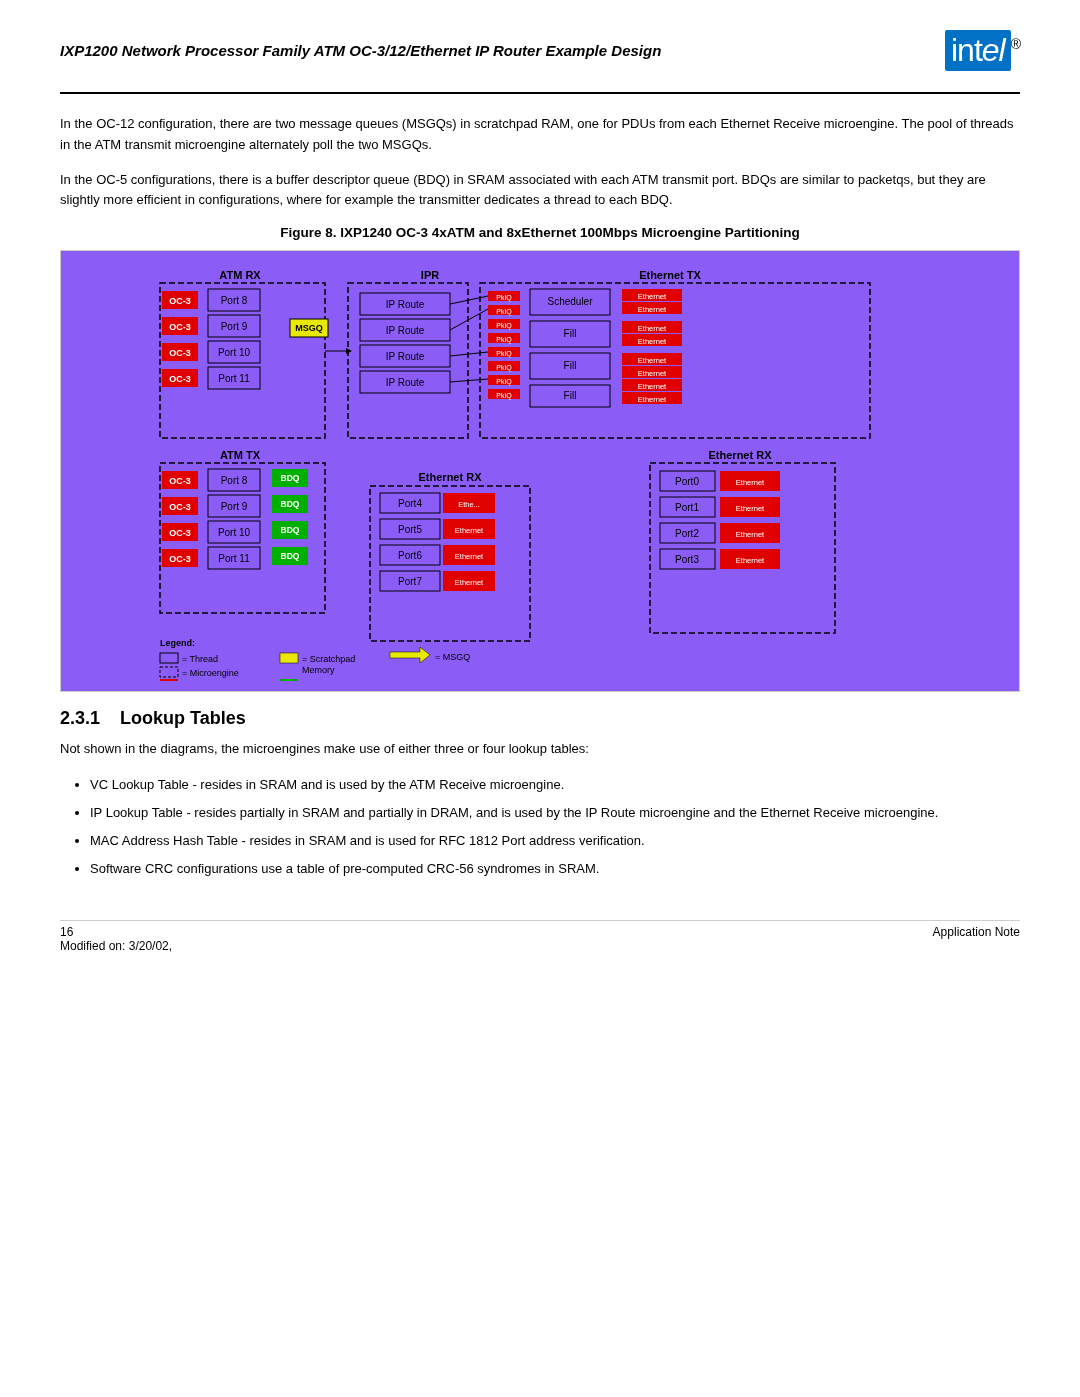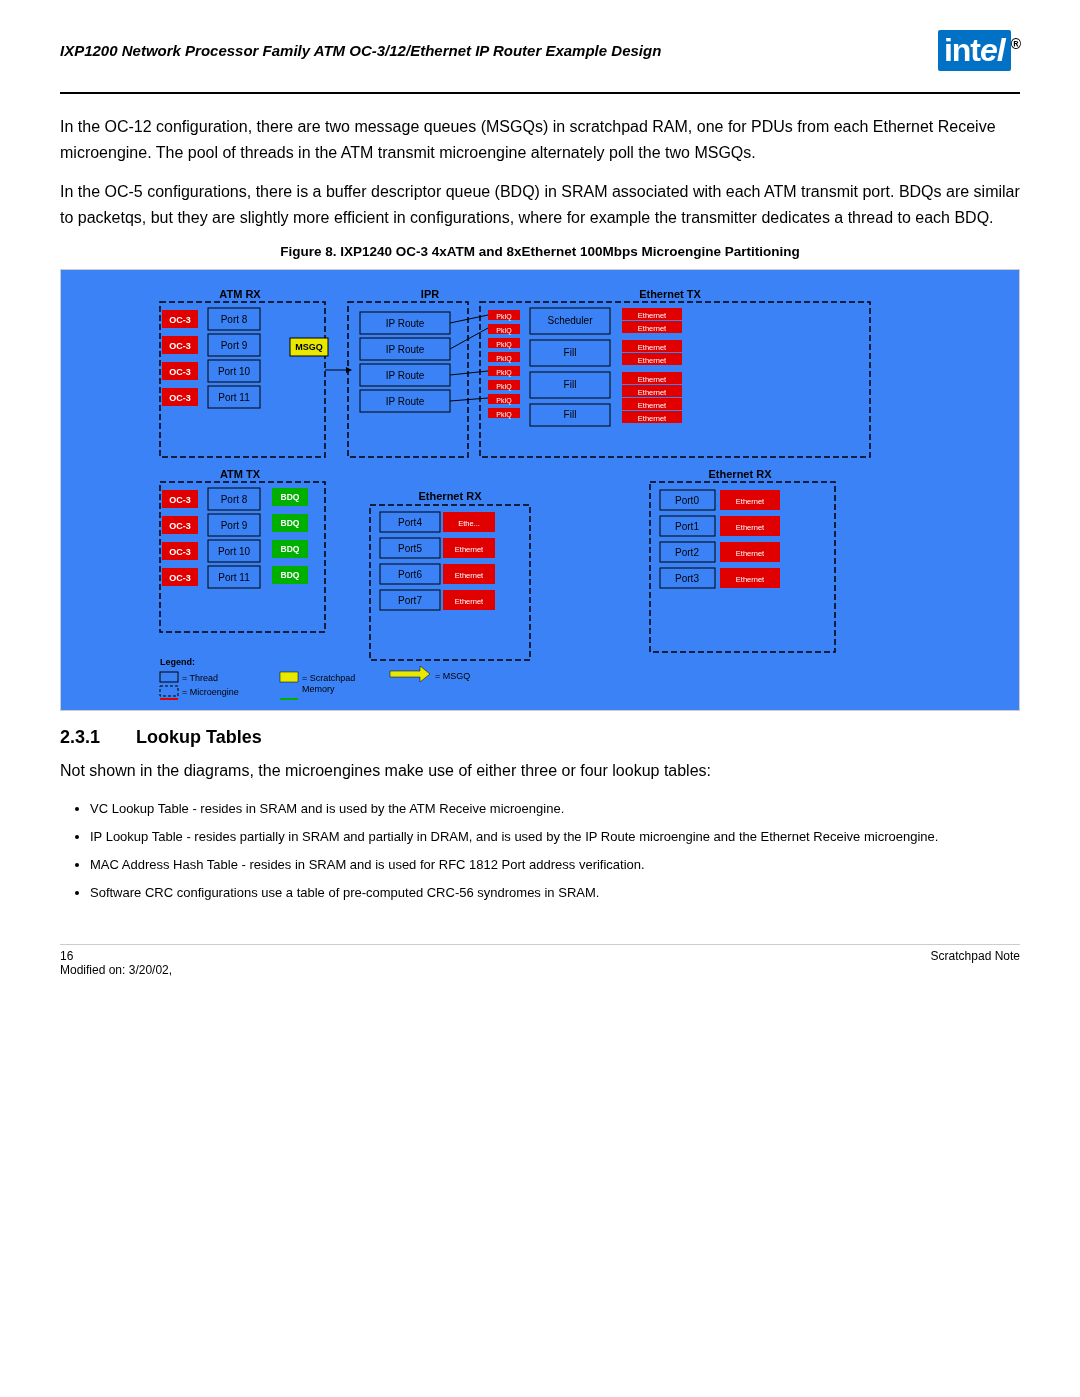--- a/index.html
+++ b/index.html
@@ -20,64 +20,64 @@
       padding-bottom: 21px;
       margin-bottom: 20px;
     }
     .header-title {
       font-size: 15px;
       font-weight: bold;
       font-style: italic;
     }
     .intel-logo {
       font-size: 32px;
-      font-weight: bold;
+      font-weight: normal;
       font-family: 'Arial Black', sans-serif;
       letter-spacing: -1px;
     }
     .intel-logo span {
       display: inline-block;
       background: #0071c5;
       color: white;
       padding: 2px 6px;
       border-radius: 2px;
     }
     .intel-logo .reg {
       font-size: 14px;
       vertical-align: super;
       color: #000;
       background: none;
       padding: 0;
     }
     .body-text {
-      font-size: 16px;
+      font-size: 13px;
       line-height: 1.6;
       margin-bottom: 14px;
     }
     .figure-caption {
       font-size: 13.5px;
       font-weight: bold;
       text-align: center;
       margin-bottom: 10px;
     }
     
     .diagram-container {
       border: 1px solid #ccc;
       padding: 10px;
       margin-bottom: 16px;
       position: relative;
-      background: #3b82f6;
+      background: #8b5cf6;
     }
     
     .section-heading {
       font-size: 18px;
       font-weight: bold;
       margin-bottom: 10px;
       display: flex;
-      gap: 36px;
+      gap: 20px;
       align-items: baseline;
     }
     .section-number {
       font-size: 18px;
     }
     .bullet-list {
       margin-left: 30px;
       font-size: 13px;
       line-height: 1.7;
     }
@@ -325,14 +325,14 @@
   <li>IP Lookup Table - resides partially in SRAM and partially in DRAM, and is used by the IP Route microengine and the Ethernet Receive microengine.</li>
   <li>MAC Address Hash Table - resides in SRAM and is used for RFC 1812 Port address verification.</li>
   <li>Software CRC configurations use a table of pre-computed CRC-56 syndromes in SRAM.</li>
 </ul>
 
 <div class="footer">
   <div>
     <div>16</div>
     <div>Modified on: 3/20/02,</div>
   </div>
-  <div>Scratchpad Note</div>
+  <div>Application Note</div>
 </div>
 
 </body></html>

